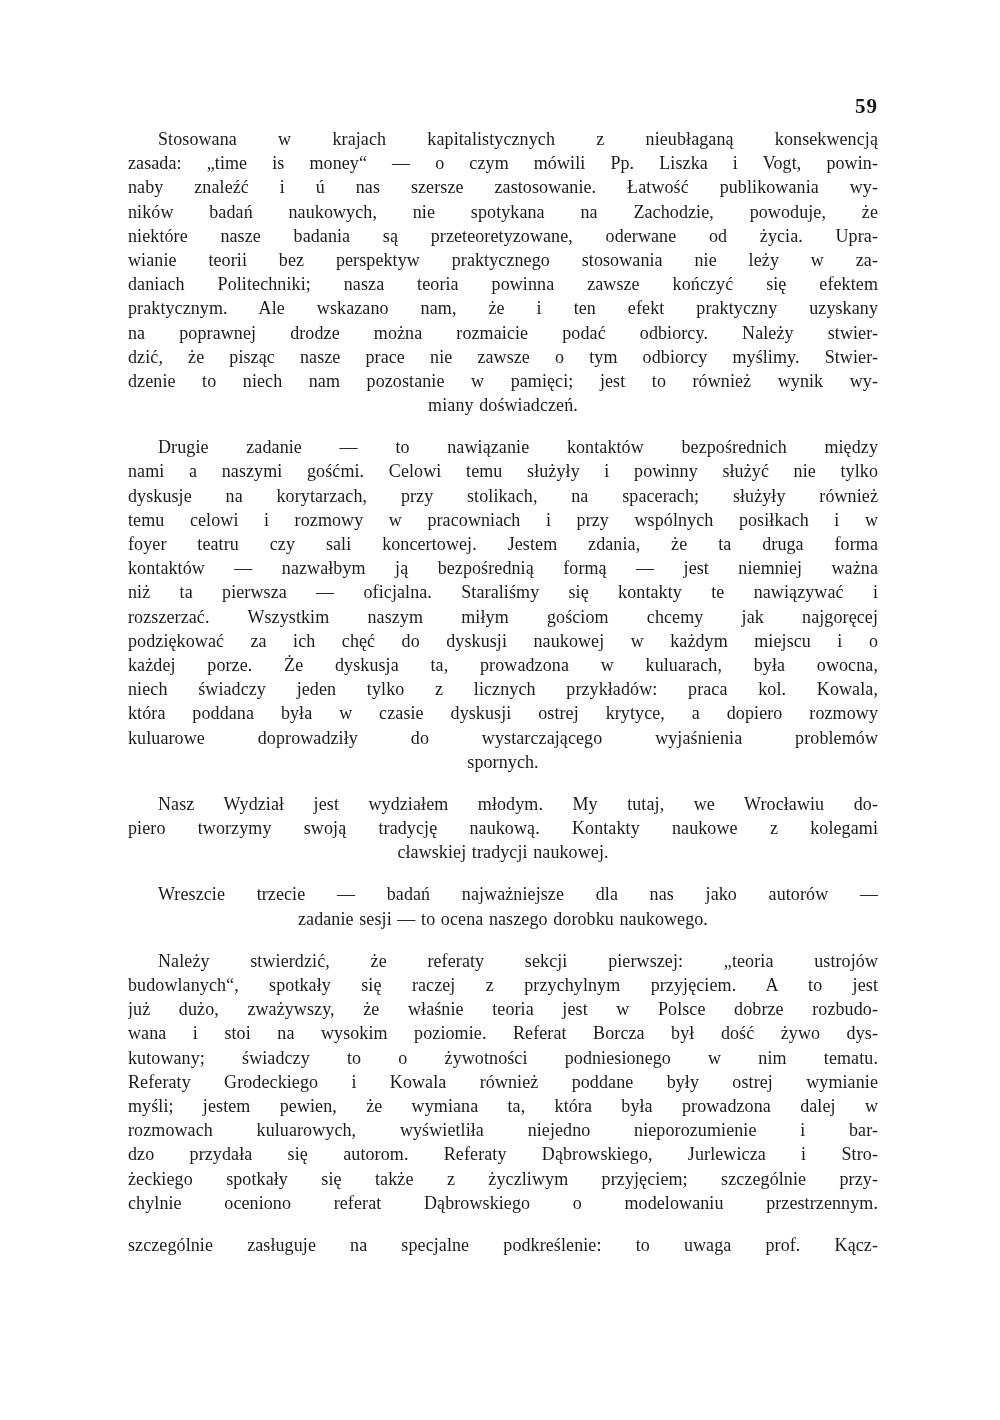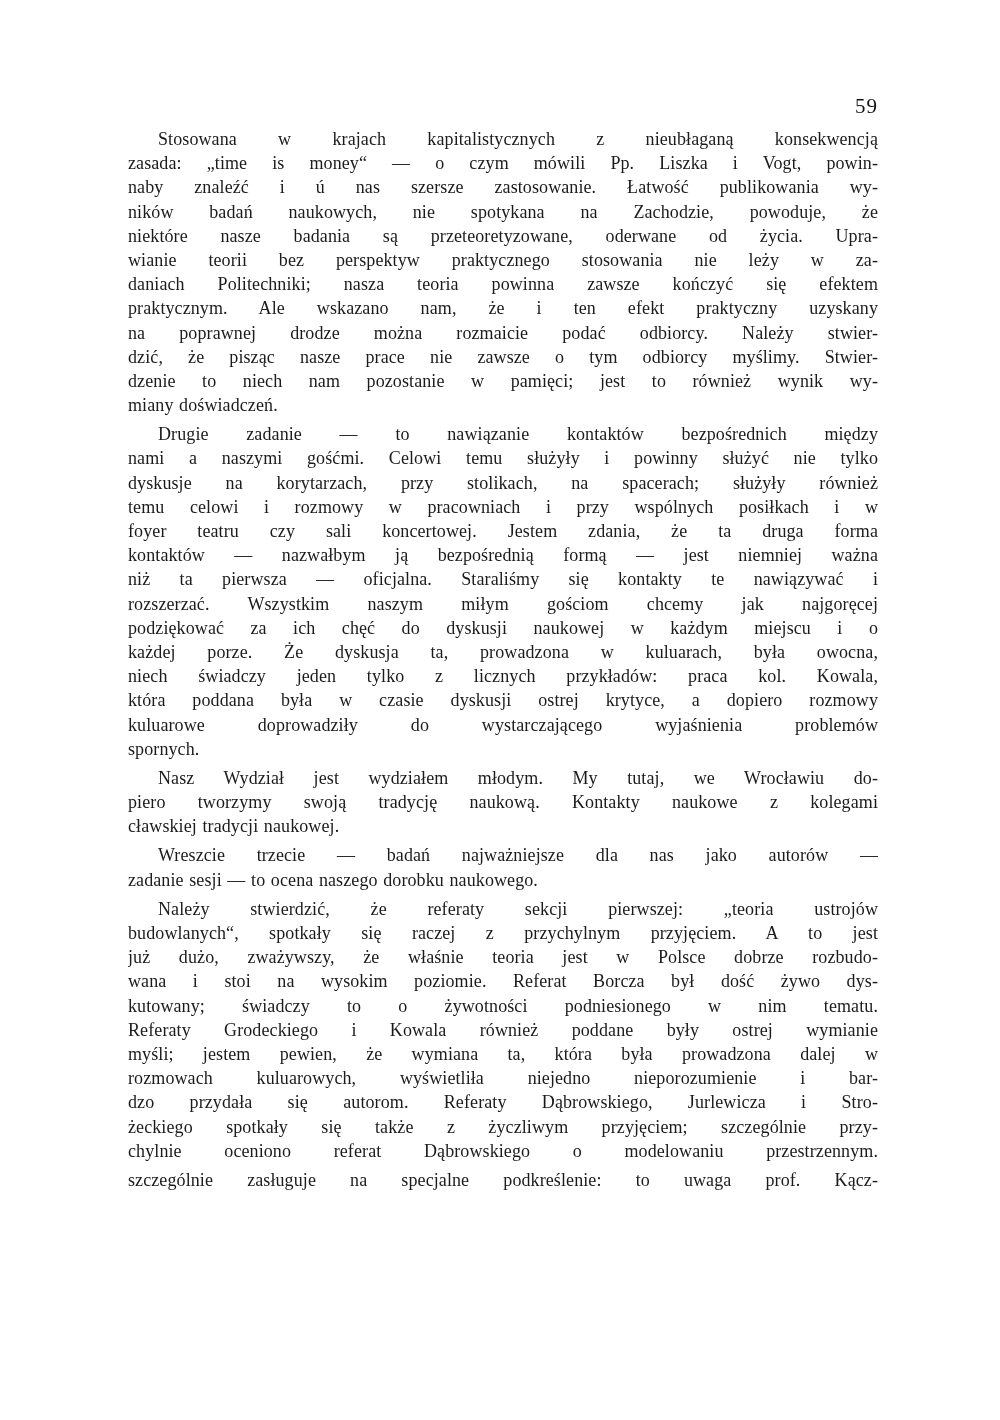--- a/index.html
+++ b/index.html
@@ -14,51 +14,51 @@
     background: #ffffff;
     overflow: hidden;
     font-family: "Liberation Serif", "DejaVu Serif", serif;
     color: #1b1b1b;
   }
   .page-number {
     position: absolute;
     top: 94px;
     right: 122px;
     font-size: 21px;
-    font-weight: normal;
+    font-weight: bold;
     letter-spacing: 1px;
     color: #141414;
   }
   .text-block {
     position: absolute;
     left: 128px;
     top: 127px;
     width: 750px;
     font-size: 18px;
     line-height: 24.2px;
     word-spacing: 1px;
     letter-spacing: 0.1px;
   }
   .paragraph + .paragraph {
-    margin-top: 5px;
+    margin-top: 18px;
   }
   .line {
     text-align: justify;
     height: 24.2px;
     overflow: hidden;
   }
   
   .line::after {
     content: "";
     display: inline-block;
     width: 100%;
     height: 0;
   }
   .line.last {
-    text-align: left;
+    text-align: center;
   }
   .line.last::after {
     width: 0;
   }
   .line.indent {
     text-indent: 30px;
   }
 </style>
 </head>
 <body>

